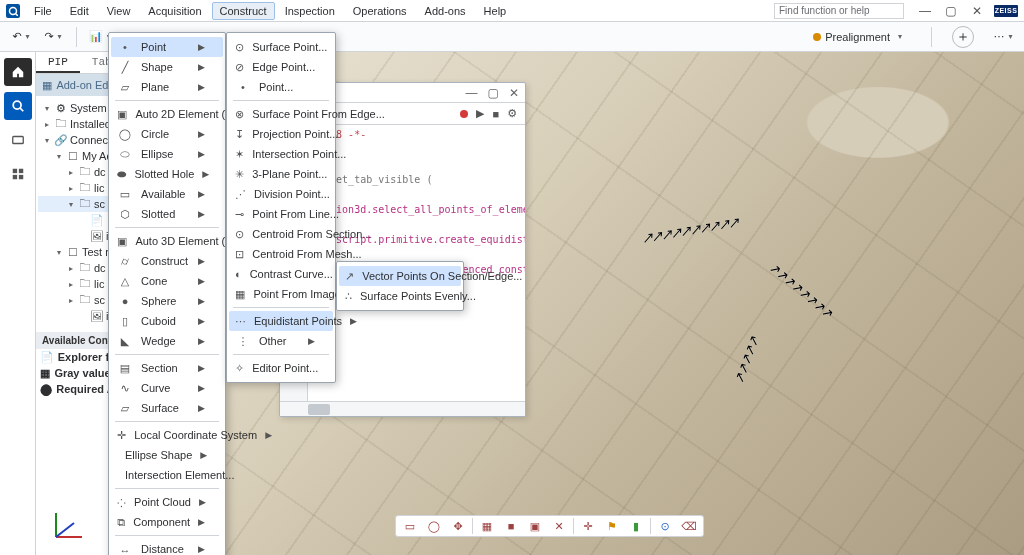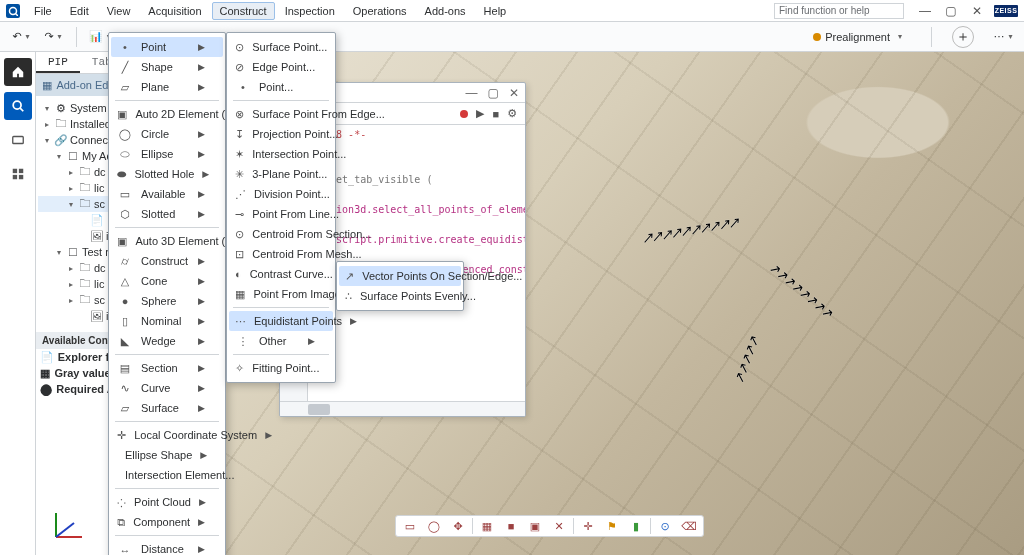--- a/index.html
+++ b/index.html
@@ -500,21 +500,21 @@
       <span class="lbl">Cone</span>
       <span class="arr">▶</span>
     </div>
     <div class="mi">
       <span class="lic">●</span>
       <span class="lbl">Sphere</span>
       <span class="arr">▶</span>
     </div>
     <div class="mi">
       <span class="lic">▯</span>
-      <span class="lbl">Nominal</span>
+      <span class="lbl">Cuboid</span>
       <span class="arr">▶</span>
     </div>
     <div class="mi">
       <span class="lic">◣</span>
       <span class="lbl">Wedge</span>
       <span class="arr">▶</span>
     </div>
     <div class="sep"></div>
     <div class="mi">
       <span class="lic">▤</span>
@@ -626,21 +626,21 @@
       <span class="arr">▶</span>
     </div>
     <div class="mi">
       <span class="lic">⋮</span>
       <span class="lbl">Other</span>
       <span class="arr">▶</span>
     </div>
     <div class="sep"></div>
     <div class="mi">
       <span class="lic">✧</span>
-      <span class="lbl">Fitting Point...</span>
+      <span class="lbl">Editor Point...</span>
     </div>
   </div>
 
 <div class="menu eq" id="m3">
     <div class="mi hl">
       <span class="lic">↗</span>
       <span class="lbl">Vector Points On Section/Edge...</span>
     </div>
     <div class="mi">
       <span class="lic">∴</span>

